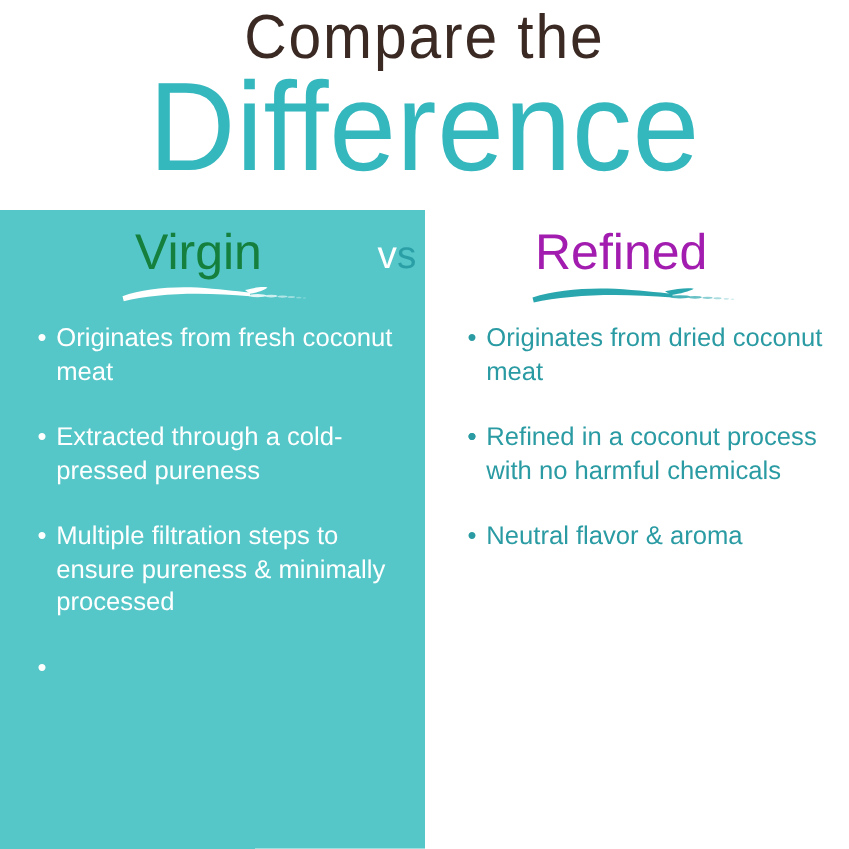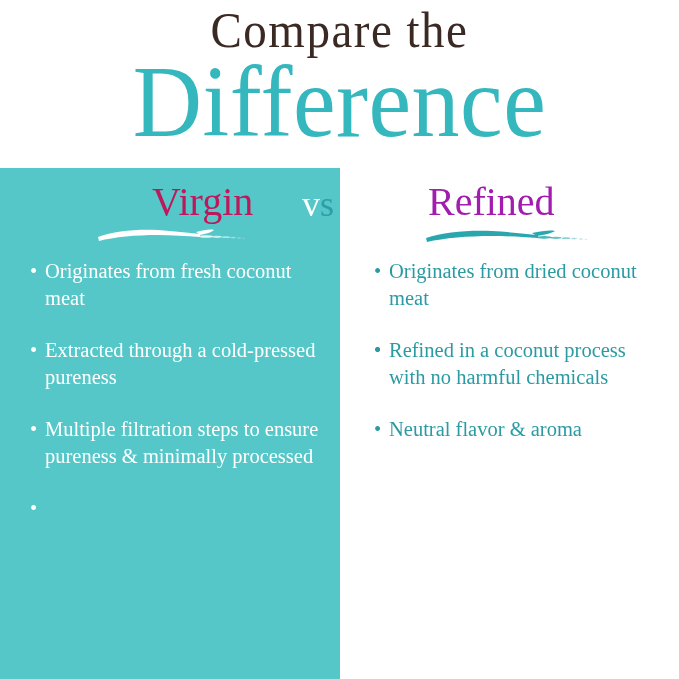--- a/index.html
+++ b/index.html
@@ -11,21 +11,20 @@
     height: 679px;
     background: #ffffff;
     font-family: "Liberation Sans", sans-serif;
     overflow: hidden;
   }
   #infographic {
     position: relative;
     width: 551px;
     height: 679px;
     background: #ffffff;
-    font-family: Liberation Serif, serif;
   }
 
   
   .header {
     position: absolute;
     left: 0;
     top: 0;
     width: 679px;
     height: 168px;
     text-align: center;
@@ -80,27 +79,26 @@
   .col-heading {
     position: absolute;
     font-size: 40px;
     line-height: 44px;
     font-weight: 400;
     white-space: nowrap;
   }
   .heading-virgin {
     left: 108px;
     top: 12px;
-    color: #be185d;
-    margin-left: 44px;
+    color: #15803d;
   }
   .heading-vs {
     left: 302px;
     top: 19px;
-    font-size: 36px;
+    font-size: 31px;
     line-height: 34px;
     color: #2b9fa6;
     white-space: nowrap;
   }
   
   .vs-v { color: #ffffff; }
   .vs-s { color: #2b9fa6; }
 
   .heading-refined {
     left: 428px;

